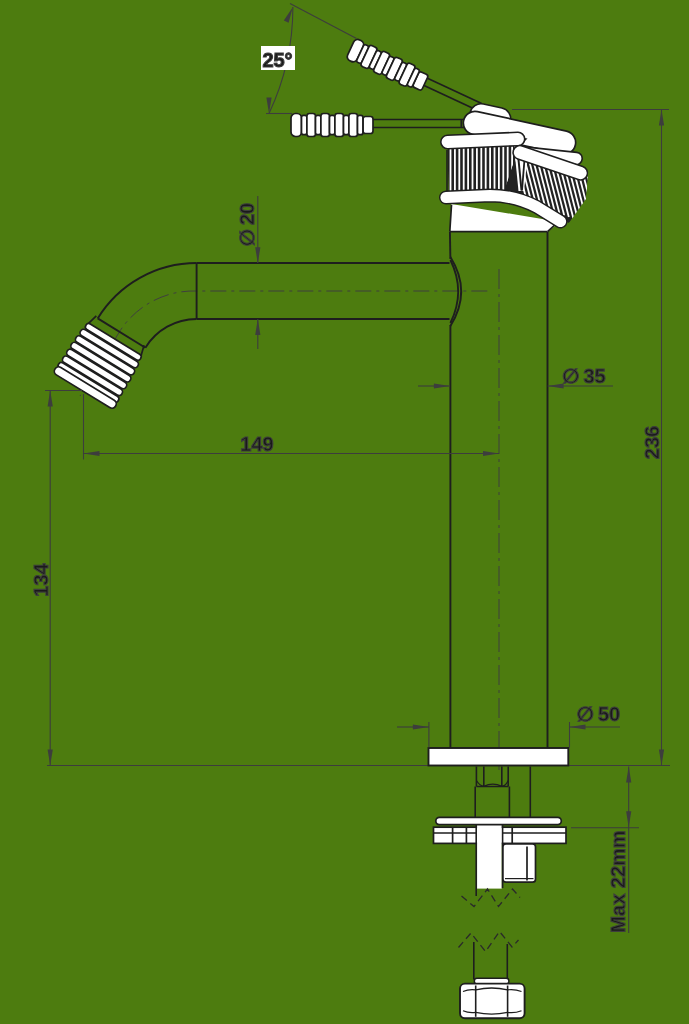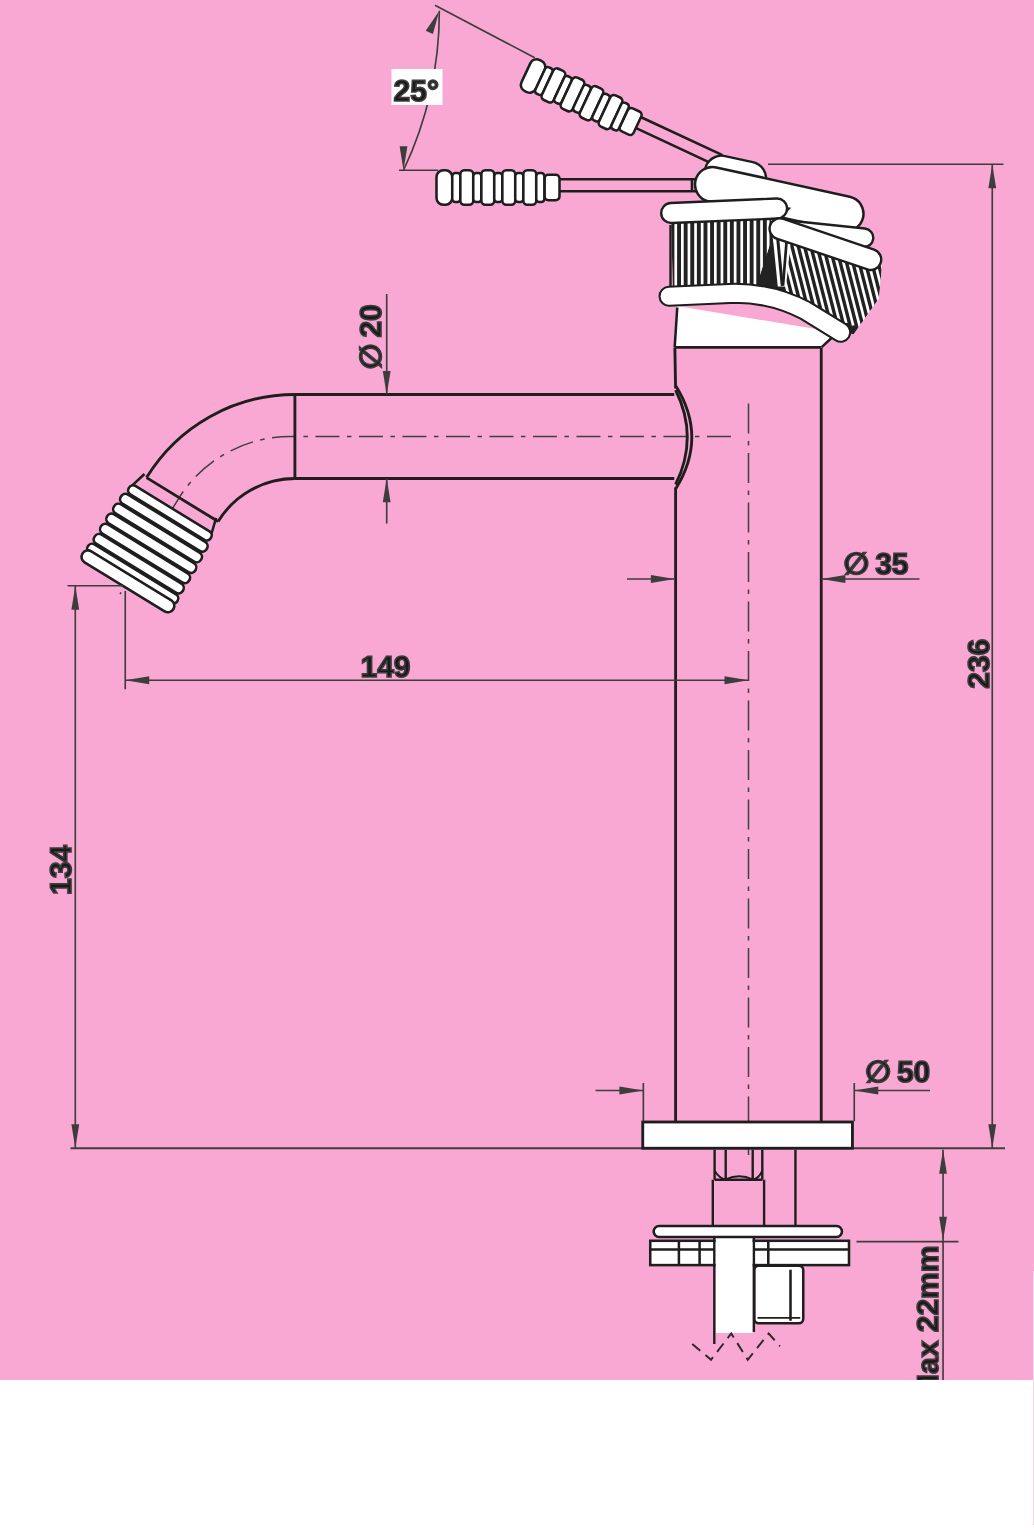--- a/index.html
+++ b/index.html
@@ -1,16 +1,16 @@
 <!DOCTYPE html>
 <html><head>
 <meta charset="utf-8">
 <style>
   html, body { margin: 0; padding: 0; background: #ffffff; }
-  .canvas { position: relative; width: 689px; height: 920px; background: #f9a8d4; overflow: hidden; }
+  .canvas { position: relative; width: 689px; height: 1024px; background: #4d7c0f; overflow: hidden; }
   svg { display: block; }
   text { font-family: "Liberation Sans", "DejaVu Sans", sans-serif; fill: #1a1a1a; }
   .dimtext { font-size: 20px; font-weight: 700; }
   .dimtext-sm { font-size: 20px; font-weight: 700; }
 </style>
 </head>
 <body>
 
 <div class="canvas">
 <svg width="689" height="1024" viewBox="0 0 689 1024">

